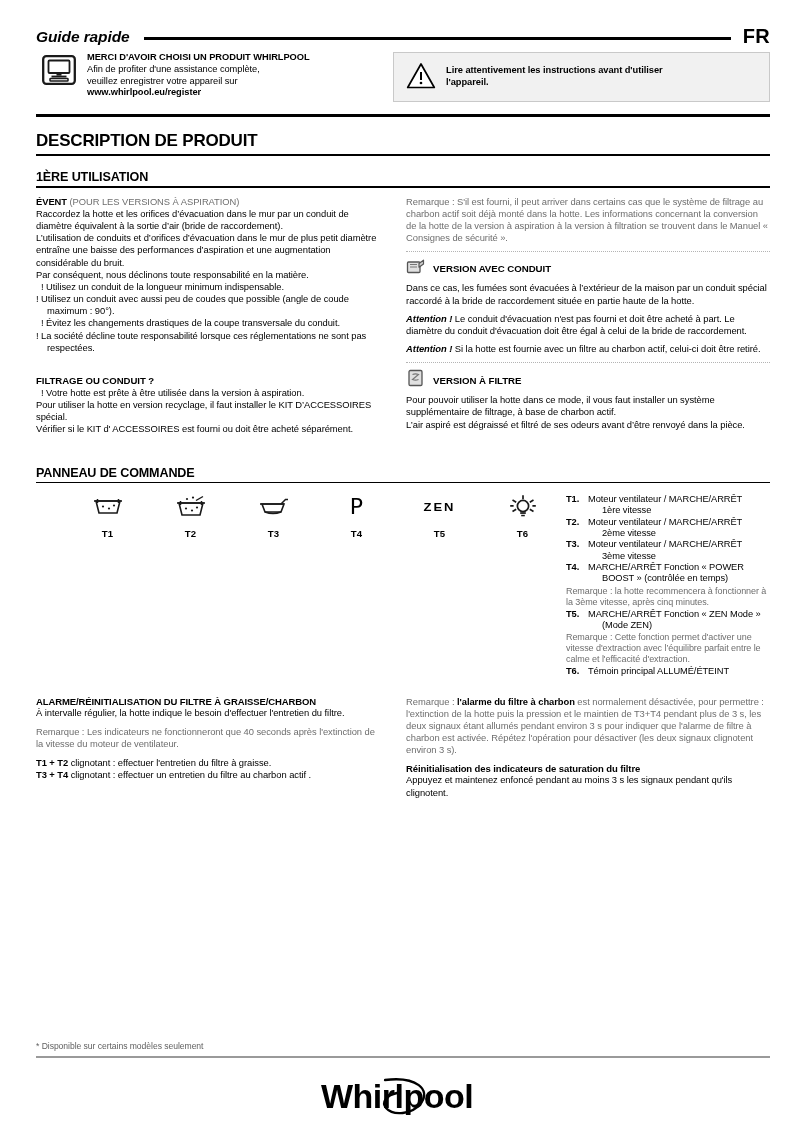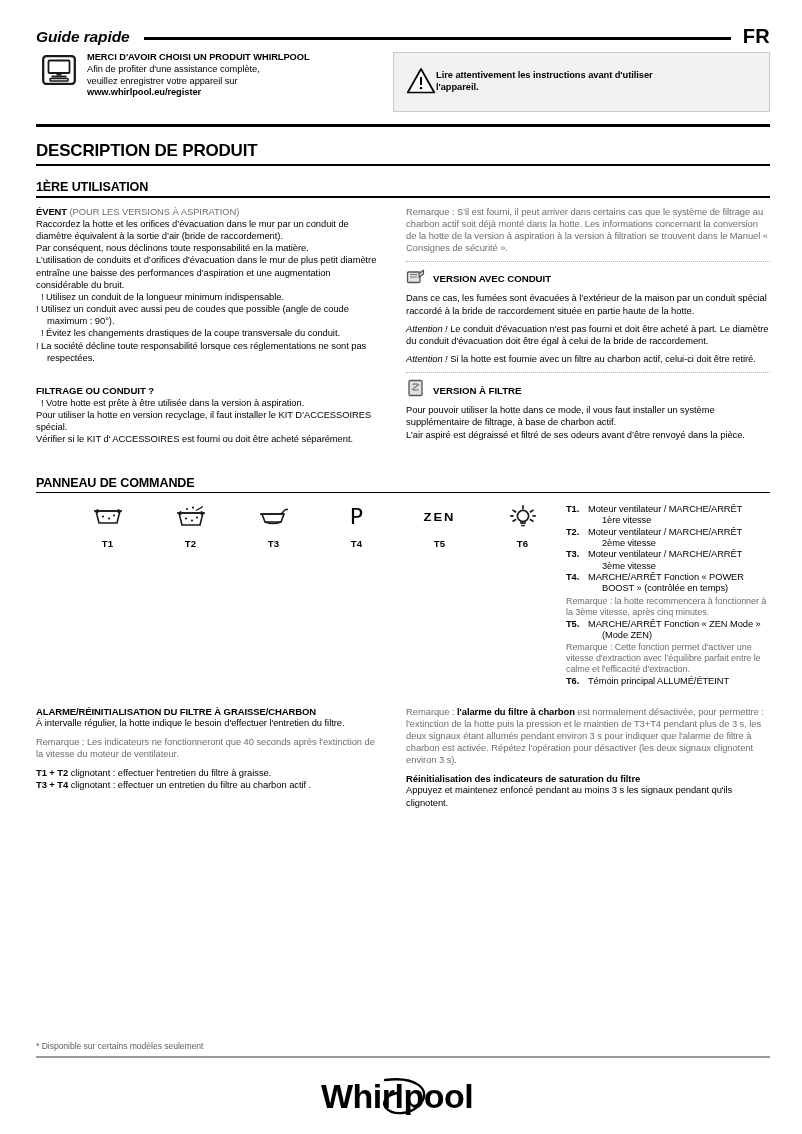--- a/index.html
+++ b/index.html
@@ -83,23 +83,24 @@
     font-size: 9.3px;
     display: block;
     letter-spacing: -0.05px;
   }
 
   .warn-box {
     margin-left: auto;
     background: #f1f1f1;
     border: 1px solid #c9c9c9;
     width: 380px;
-    height: 60px;
+    height: 50px;
     display: flex;
     align-items: center;
+    gap: 10px;
     padding: 0 12px;
   }
   .warn-text {
     font-weight: bold;
     font-size: 9.3px;
     line-height: 1.25;
     letter-spacing: -0.05px;
   }
 
   .header-rule {
@@ -133,21 +134,21 @@
   }
   .col-l { width: 358px; padding-right: 10px; }
   .col-r { width: 368px; margin-left: 16px; }
   .body-txt {
     font-size: 9.4px;
     line-height: 1.295;
     letter-spacing: -0.06px;
   }
   .grey { color: #6e6e6e; }
   .b { font-weight: bold; }
-  .bi { font-weight: normal; font-style: italic; }
+  .bi { font-weight: bold; font-style: italic; }
   .caps-grey { color: #6e6e6e; }
 
   .bullet-line {
     font-size: 9.4px;
     line-height: 1.295;
     letter-spacing: -0.06px;
     padding-left: 11px;
     text-indent: -11px;
   }
   .bullet-line.ind { padding-left: 13px; text-indent: -8px; }
@@ -330,22 +331,22 @@
 
   <div class="cols">
 
     <div class="col-l">
       <div class="body-txt">
         <span class="b">ÉVENT</span>
         <span class="caps-grey">(POUR LES VERSIONS À ASPIRATION)</span>
       </div>
 
       <div class="body-txt">Raccordez la hotte et les orifices d’évacuation dans le mur par un conduit de diamètre équivalent à la sortie d’air (bride de raccordement).</div>
+      <div class="body-txt">L’utilisation de conduits et d’orifices d’évacuation dans le mur de plus petit diamètre entraîne une baisse des performances d’aspiration et une augmentation considérable du bruit.</div>
       <div class="body-txt">Par conséquent, nous déclinons toute responsabilité en la matière.</div>
-      <div class="body-txt">L’utilisation de conduits et d’orifices d’évacuation dans le mur de plus petit diamètre entraîne une baisse des performances d’aspiration et une augmentation considérable du bruit.</div>
 
       <div class="bullet-line ind">! Utilisez un conduit de la longueur minimum indispensable.</div>
       <div class="bullet-line">! Utilisez un conduit avec aussi peu de coudes que possible (angle de coude maximum : 90°).</div>
       <div class="bullet-line ind">! Évitez les changements drastiques de la coupe transversale du conduit.</div>
       <div class="bullet-line">! La société décline toute responsabilité lorsque ces réglementations ne sont pas respectées.</div>
 
       <div style="height:12px"></div>
 
       <div class="mini-head">FILTRAGE OU CONDUIT ?</div>
       <div class="bullet-line ind">! Votre hotte est prête à être utilisée dans la version à aspiration.</div>

